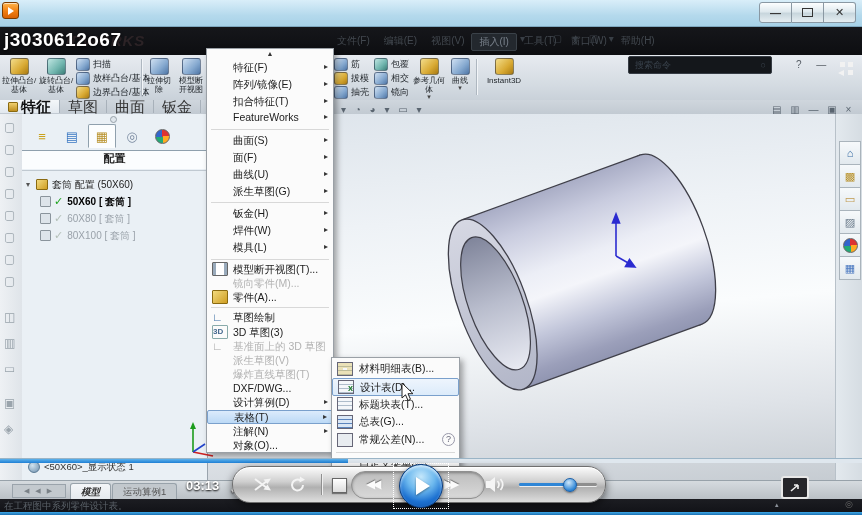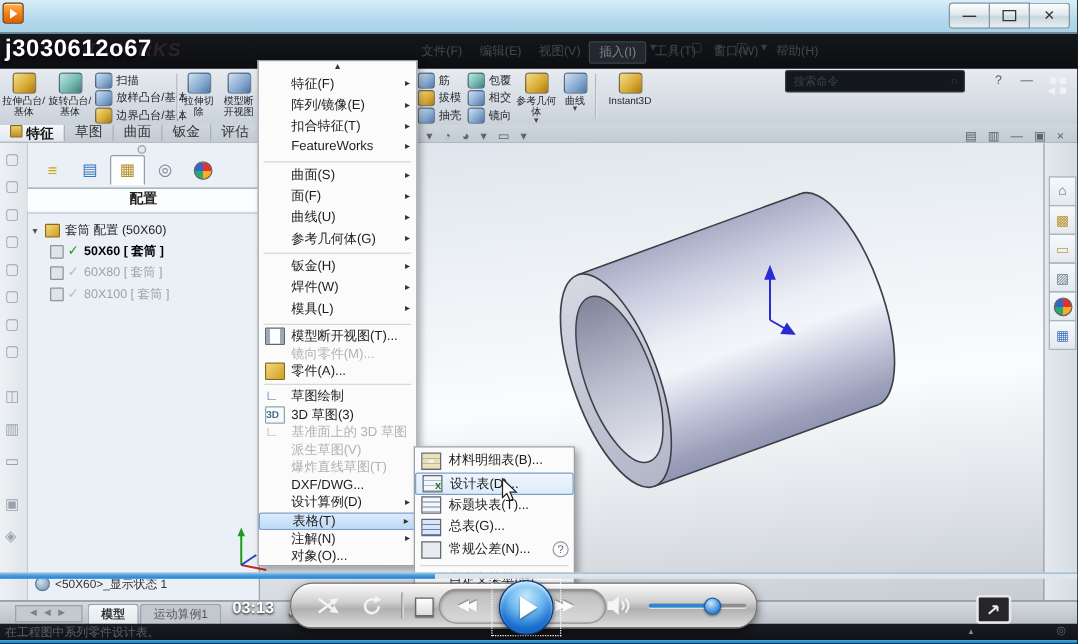--- a/index.html
+++ b/index.html
@@ -47,21 +47,21 @@
   .tic.steel{background:linear-gradient(135deg,#cfe0f2,#84a8cf 60%,#4f76a6);}
   .tic.teal{background:linear-gradient(135deg,#bfe6e2,#6fb4ad 60%,#3d7f78);}
   .tic.sm{width:12px;height:11px;display:inline-block;vertical-align:middle;margin-right:3px;}
   .tcol{position:absolute;top:2px;font-size:9px;color:#1c2126;}
   .tcol .trow{height:14px;line-height:14px;white-space:nowrap;}
   .tsep{position:absolute;top:4px;width:1px;height:36px;background:#aeb7c0;border-right:1px solid #f2f5f8;}
   .carrow{font-size:7px;color:#444;display:block;line-height:6px;}
 
   
   .swtabs{left:0;top:100px;width:862px;height:14px;background:linear-gradient(#cfd6dd,#c2cad2);border-bottom:1px solid #9aa4ad;display:flex;}
-  .swtab{height:13px;line-height:13px;font-size:11px;color:#333;padding:0 8px;border-right:1px solid #a8b1ba;white-space:nowrap;}
+  .swtab{height:13px;line-height:13px;font-size:15px;color:#333;padding:0 8px;border-right:1px solid #a8b1ba;white-space:nowrap;}
   .swtab.act{background:linear-gradient(#f4f7f9,#e2e8ee);font-weight:bold;color:#111;}
   .swtab .tabic{display:inline-block;width:8px;height:8px;background:linear-gradient(#f0d070,#bf8f20);border:1px solid #8a6a10;border-radius:1px;margin-right:3px;}
 
   
   .lstrip{left:0;top:114px;width:22px;height:366px;background:linear-gradient(90deg,#eef1f4,#dfe4e9);border-right:1px solid #c3cad1;z-index:1;}
   .lstrip .g{position:absolute;left:4px;font-size:12px;color:#9aa4ac;}
 
   
   .fmpanel{left:22px;top:114px;width:185px;height:366px;background:#eaf0f5;border-right:1px solid #9aa4ad;z-index:1;}
   .fmdot{left:88px;top:2px;width:5px;height:5px;border:1px solid #97a1a9;border-radius:50%;background:#dfe6ec;}
@@ -130,21 +130,21 @@
   .smic.total{background:repeating-linear-gradient(0deg,#5b84bd 0 1px,#dbe7f5 1px 4px);}
   .smic.tol{background:#e8ecf0;}
   .smhelp{position:absolute;right:4px;top:2px;font-size:9px;color:#667;border:1px solid #99a;border-radius:50%;width:11px;height:11px;line-height:11px;text-align:center;}
   .smsep{height:6px;position:relative;}
   .smsep::after{content:"";position:absolute;left:4px;right:4px;top:3px;border-top:1px solid #d8d8d8;}
 
   
   .mtabs{left:0;top:480px;width:862px;height:19px;background:linear-gradient(#d6dbdf,#b9bfc5);border-top:1px solid #98a2aa;z-index:1;}
   .mtnav{left:12px;top:3px;width:52px;height:12px;background:#c3c9ce;border:1px solid #9aa3ab;font-size:7px;color:#7a8187;text-align:center;line-height:12px;letter-spacing:2px;}
   .mtab{position:absolute;top:2px;height:16px;line-height:16px;font-size:9.5px;padding:0 10px;border:1px solid #98a2aa;border-bottom:none;border-radius:3px 3px 0 0;color:#333;}
-  .mtab.act{background:linear-gradient(#f4f6f8,#e4e9ed);font-weight:bold;}
+  .mtab.act{background:linear-gradient(#f4f6f8,#e4e9ed);font-weight:bold;font-style:italic;}
   .mtab.ina{background:#c2c8cd;color:#555;}
   .statusbar{left:0;top:499px;width:862px;height:13px;background:linear-gradient(#1c1d22,#121318);z-index:1;}
   .statusbar .hint{position:absolute;left:4px;top:1px;font-size:9.5px;color:#5a6168;}
   .statusbar .cust{position:absolute;left:737px;top:16px;font-size:10px;color:#8a9098;}
   .statusbar .custarr{position:absolute;left:775px;top:2px;font-size:7px;color:#8a9098;}
   .statusbar .sico{position:absolute;left:845px;top:0px;font-size:9px;color:#666;}
   .bluestrip{left:0;top:512px;width:862px;height:3px;background:linear-gradient(#3fa9e8,#1c6fb0);z-index:60;}
 
   
   .seekbar{left:0;top:458px;width:862px;height:4px;background:#dfe7ee;border-top:1px solid #9ab4c6;z-index:25;}
@@ -434,21 +434,21 @@
   <div class="abs menu">
     <div class="mscroll">▲</div>
     <div class="mi mA"><span>特征(F)</span><span class="arr">▸</span></div>
     <div class="mi mA"><span>阵列/镜像(E)</span><span class="arr">▸</span></div>
     <div class="mi mA"><span>扣合特征(T)</span><span class="arr">▸</span></div>
     <div class="mi mA"><span>FeatureWorks</span><span class="arr">▸</span></div>
     <div class="msep"></div>
     <div class="mi mA"><span>曲面(S)</span><span class="arr">▸</span></div>
     <div class="mi mA"><span>面(F)</span><span class="arr">▸</span></div>
     <div class="mi mA"><span>曲线(U)</span><span class="arr">▸</span></div>
-    <div class="mi mA"><span>参考几何体(G)</span><span class="arr">▸</span></div>
+    <div class="mi mA"><span>派生草图(G)</span><span class="arr">▸</span></div>
     <div class="msep"></div>
     <div class="mi mA"><span>钣金(H)</span><span class="arr">▸</span></div>
     <div class="mi mA"><span>焊件(W)</span><span class="arr">▸</span></div>
     <div class="mi mA"><span>模具(L)</span><span class="arr">▸</span></div>
     <div class="msep"></div>
     <div class="mi mB"><span class="mic breakview"></span><span>模型断开视图(T)...</span></div>
     <div class="mi mB dis"><span>镜向零件(M)...</span></div>
     <div class="mi mB"><span class="mic part"></span><span>零件(A)...</span></div>
     <div class="msep"></div>
     <div class="mi mB"><span class="mic sketch">∟</span><span>草图绘制</span></div>

